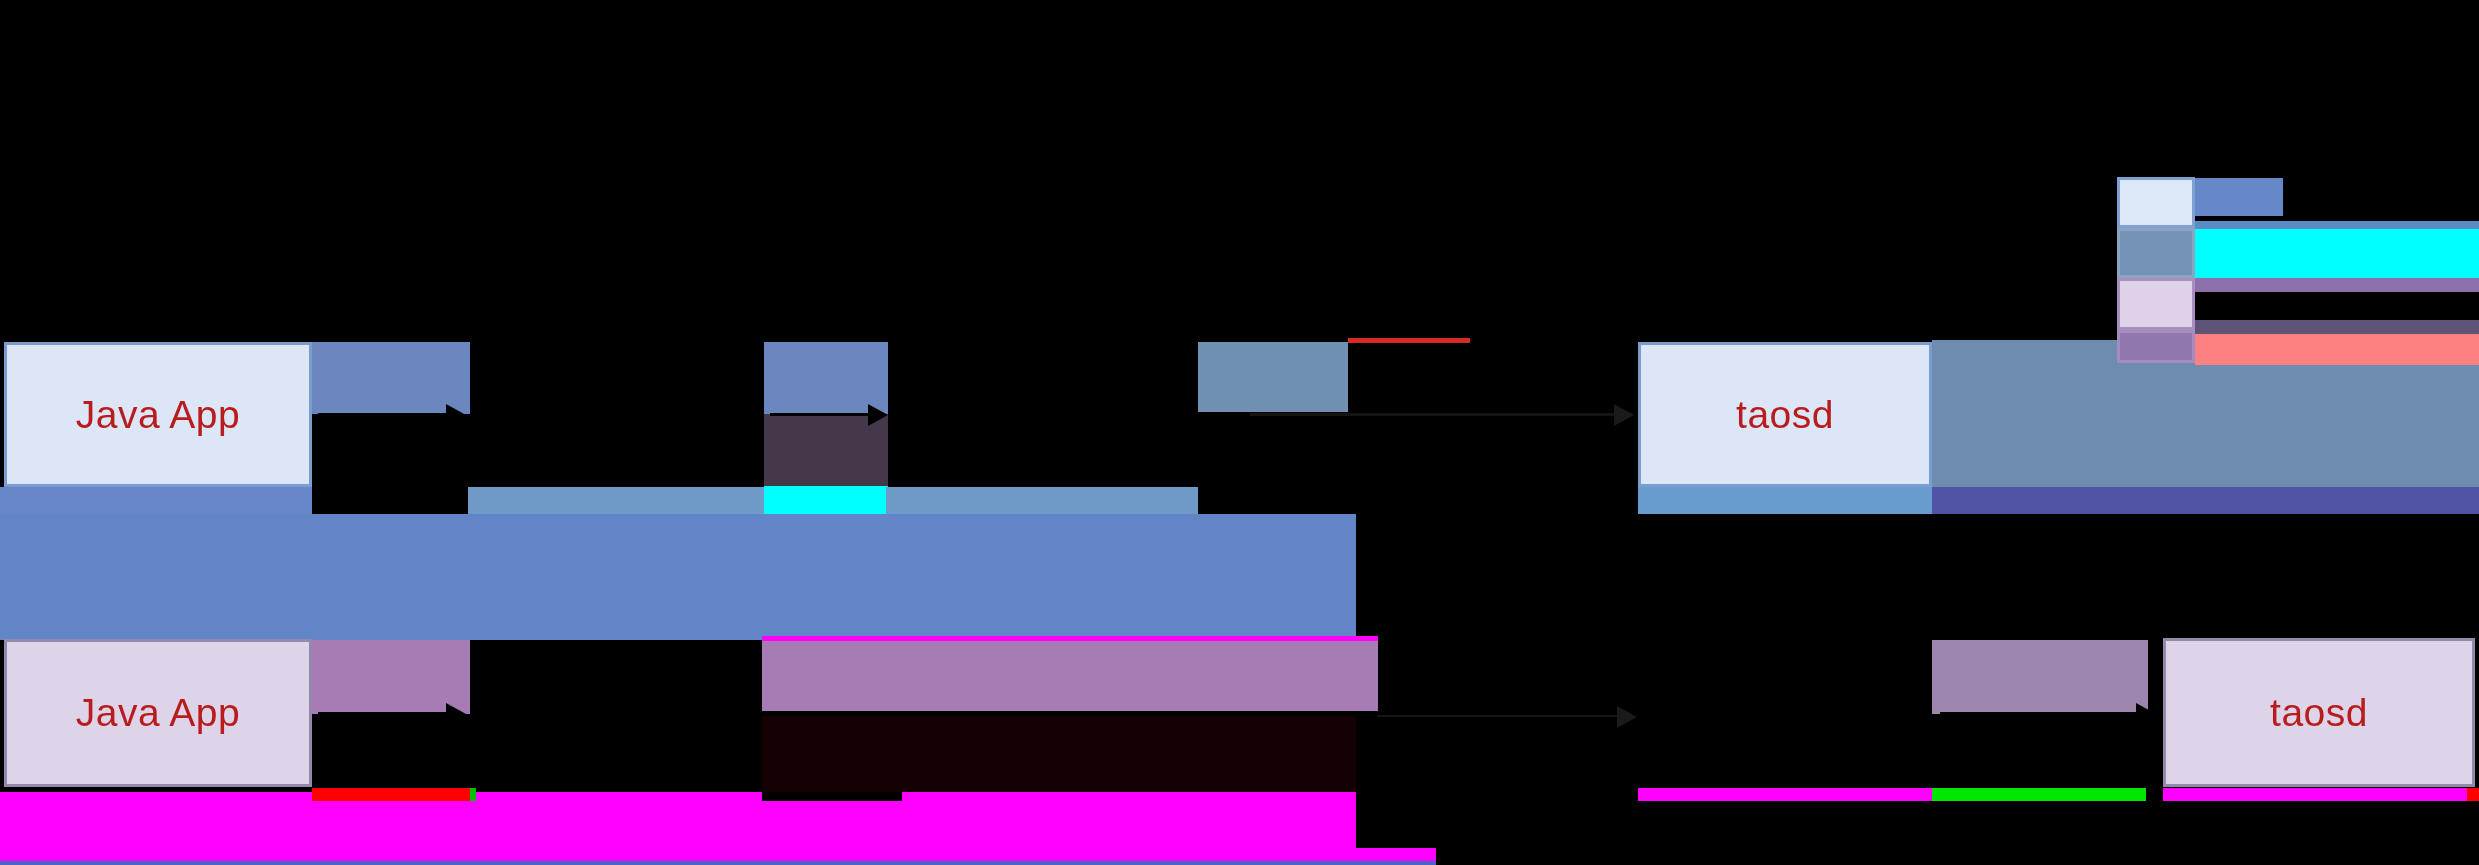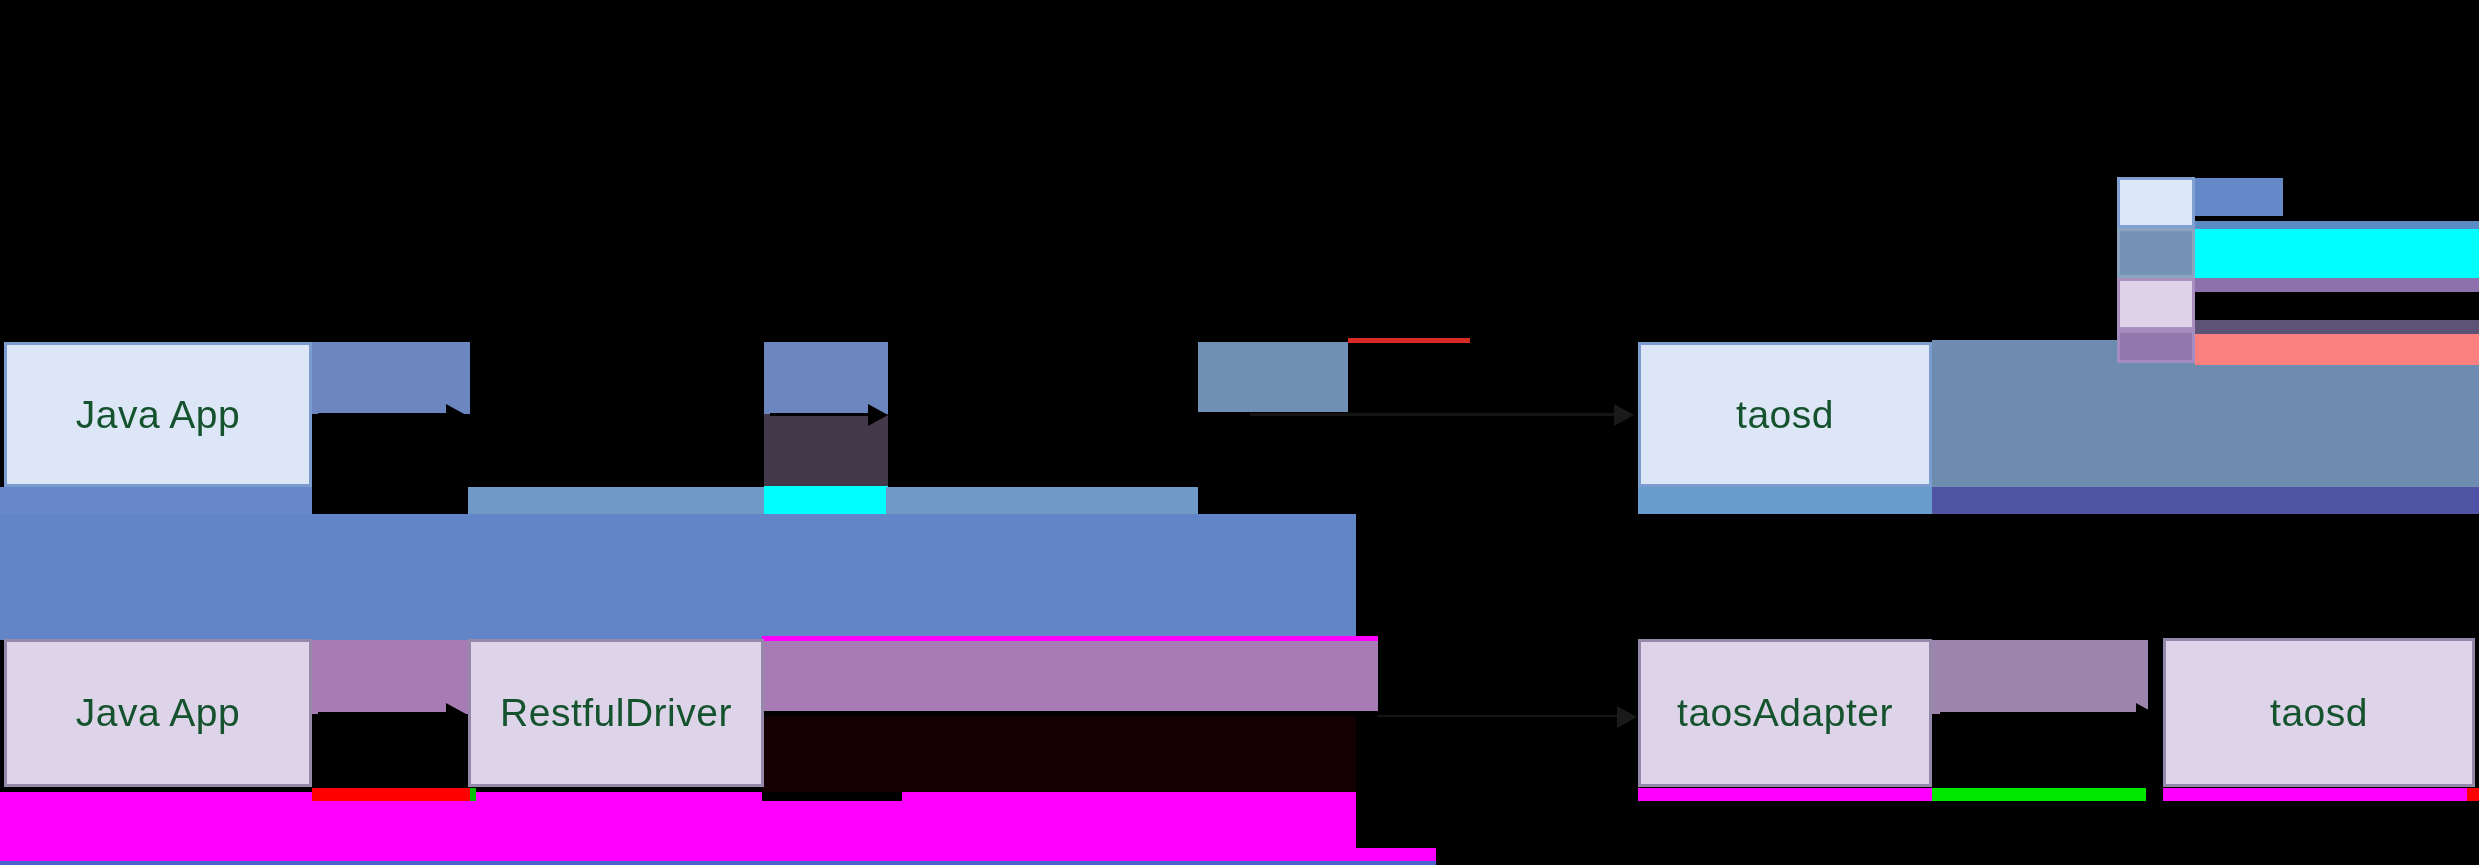--- a/index.html
+++ b/index.html
@@ -1,20 +1,20 @@
 <!DOCTYPE html>
 <html><head>
 <meta charset="utf-8">
 <style>
   html,body{margin:0;padding:0;background:#000;}
   #stage{position:relative;width:2479px;height:865px;background:#000;overflow:hidden;
          font-family:"Liberation Sans",sans-serif;}
   .band{position:absolute;z-index:1;}
   .node{position:absolute;z-index:3;display:flex;align-items:center;justify-content:center;
-        font-size:39px;color:#14532d;letter-spacing:0.5px;}
+        font-size:39px;color:#b91c1c;letter-spacing:0.5px;}
   .node.blue{background:#dce6f6;border:3px solid #7a9ccf;}
   .node.lav{background:#ded4e9;border:3px solid #9489ab;}
   .arrow-line{position:absolute;z-index:4;background:#000;}
   .arrow-head{position:absolute;z-index:4;width:0;height:0;
               border-top:11px solid transparent;border-bottom:11px solid transparent;
               border-left:20px solid #000;}
   .dim.arrow-head{border-left-color:#1a1a1a;}
   .legend-swatch{position:absolute;z-index:6;}
 </style>
 </head>
@@ -73,26 +73,20 @@
   <div class="node blue" style="left:4px;top:342px;width:302px;height:139px;">
     <span>Java App</span>
   </div>
   <div class="node blue" style="left:1638px;top:342px;width:288px;height:139px;">
     <span>taosd</span>
   </div>
 
   <div class="node lav" style="left:4px;top:639px;width:302px;height:142px;">
     <span>Java App</span>
   </div>
-  <div class="node lav" style="left:468px;top:639px;width:290px;height:142px;">
-    <span>RestfulDriver</span>
-  </div>
-  <div class="node lav" style="left:1638px;top:639px;width:288px;height:142px;">
-    <span>taosAdapter</span>
-  </div>
   <div class="node lav" style="left:2163px;top:638px;width:306px;height:143px;">
     <span>taosd</span>
   </div>
 
   <div class="legend-swatch" style="left:2117px;top:177px;width:72px;height:45px;background:#dce7f7;border:3px solid #7fa0d0;"></div>
   <div class="legend-swatch" style="left:2117px;top:228px;width:72px;height:44px;background:#7492b4;border:3px solid #8ba4c0;"></div>
   <div class="legend-swatch" style="left:2117px;top:278px;width:72px;height:46px;background:#ded2e8;border:3px solid #a88fc0;"></div>
   <div class="legend-swatch" style="left:2117px;top:330px;width:72px;height:27px;background:#9078ac;border:3px solid #a48cc0;"></div>
 
   <div class="legend-swatch" style="left:2195px;top:178px;width:88px;height:38px;background:#6488c8;"></div>

